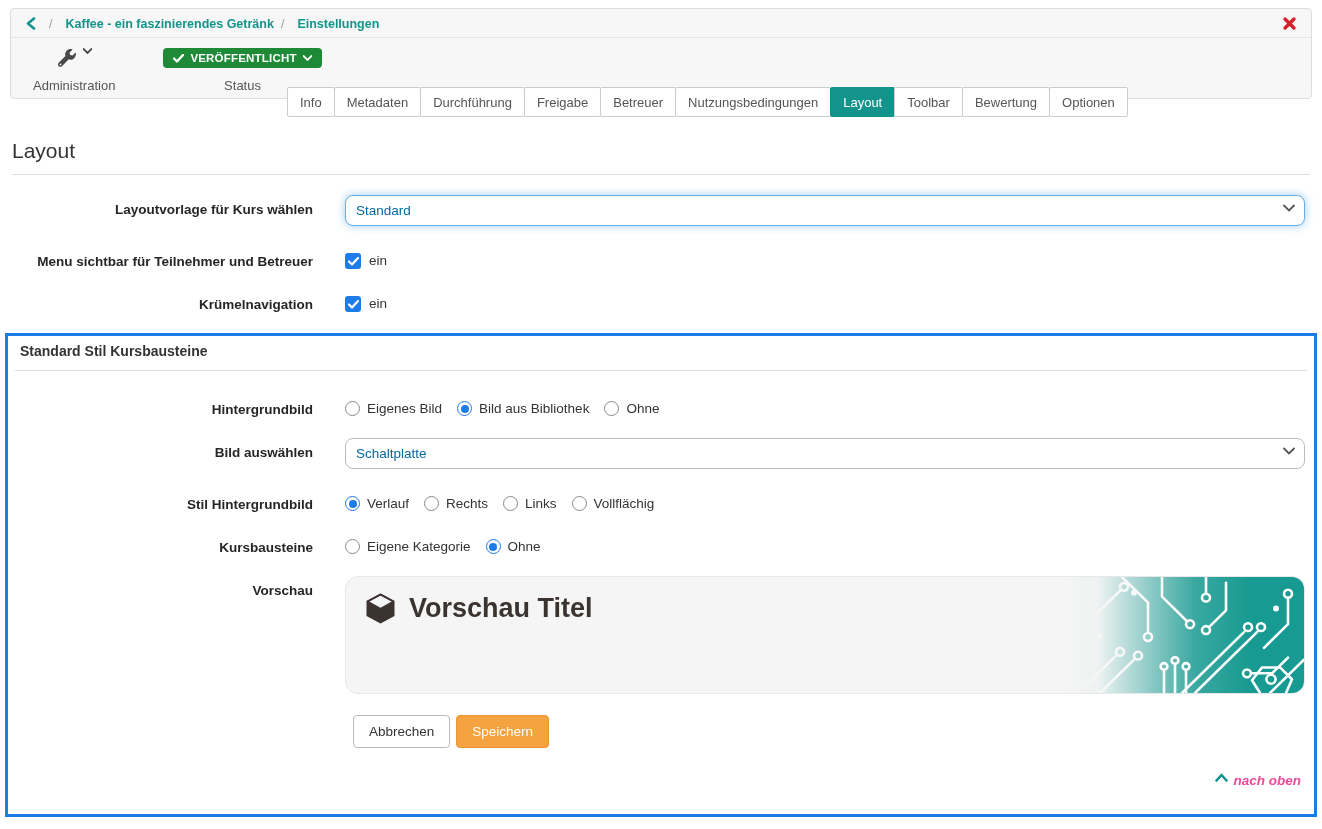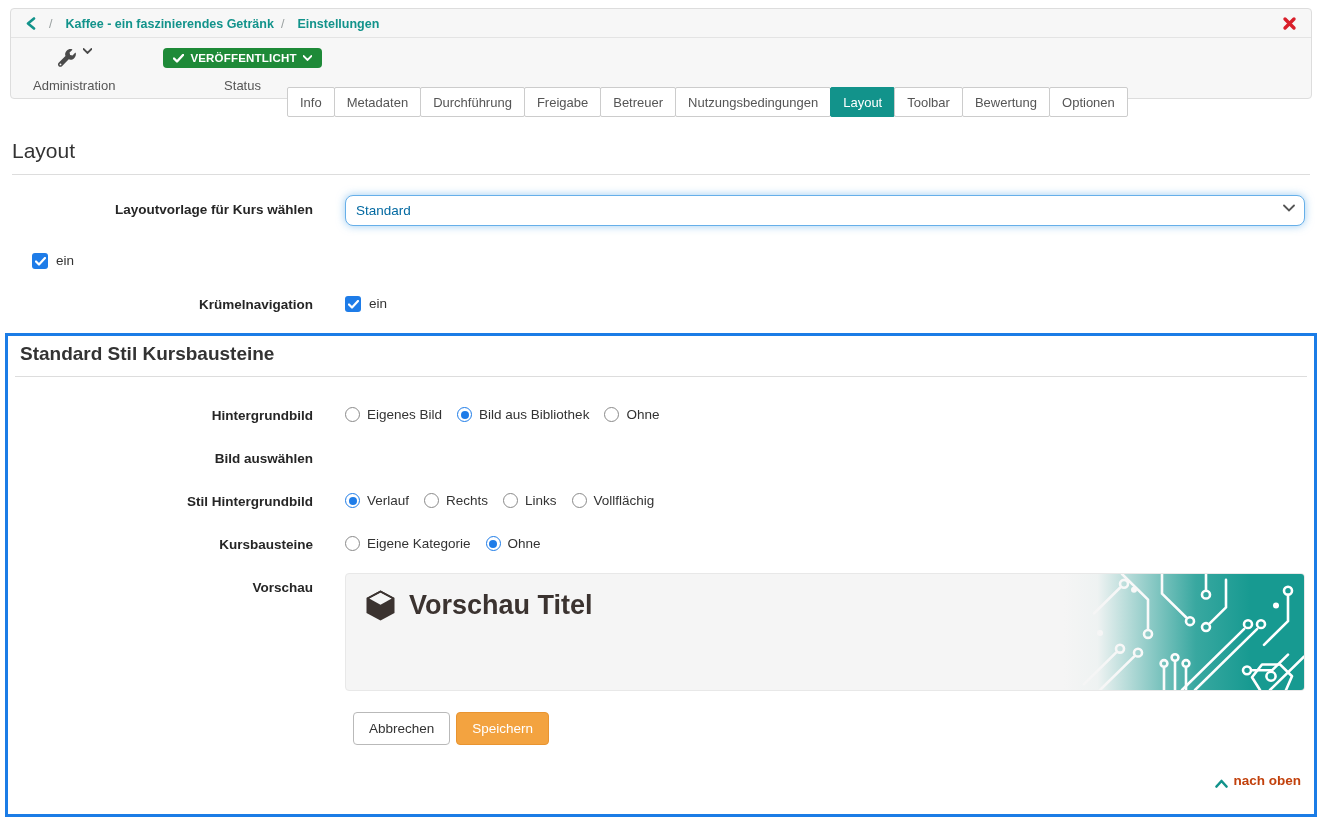--- a/index.html
+++ b/index.html
@@ -118,33 +118,33 @@
   }
   
   .panel {
     margin:12px 5px 0 5px;
     border:3px solid #1b7ce6;
     height:484px;
     position:relative;
     background:#fff;
   }
   .panel-title {
-    font-size:19px; color:#333;
+    font-size:14px; color:#333;
     margin:0 7px;
     padding:7px 5px 11px 5px;
     border-bottom:1px solid #ddd;
   }
   .panel .form-area { margin-top:24px; }
   
   .preview-box {
     position:relative;
     height:118px;
     background:#f5f5f5;
     border:1px solid #e8e8e8;
-    border-radius:4px;
+    border-radius:13px;
     overflow:hidden;
   }
   .preview-head {
     display:flex; align-items:center; gap:13px;
     padding:15px 0 0 19px;
   }
   .preview-title { font-size:27px; font-weight:700; color:#3b3330; }
   .preview-img { position:absolute; right:0; top:0; height:100%; }
   
   .btn-row { display:flex; gap:6px; margin:21px 0 0 345px; }
@@ -153,23 +153,23 @@
     font-size:13.5px;
     padding:8px 15px;
     border-radius:4px;
     cursor:pointer;
   }
   .btn-default { background:#fff; border:1px solid #b9b9b9; color:#333; }
   .btn-primary { background:#f3a340; border:1px solid #e99430; color:#fff; }
   
   .back-top {
     position:absolute; right:13px; bottom:26px;
-    display:flex; align-items:flex-end; gap:5px;
-    color:#c2410c; font-size:13.5px; font-weight:600;
-    text-decoration:none; cursor:pointer;
+    display:flex; align-items:flex-start; gap:5px;
+    color:#ec4899; font-size:13.5px; font-weight:600;
+    text-decoration:none; cursor:pointer;font-style:italic;
   }
 </style>
 </head>
 <body>
 
 <header class="header-card">
   <div class="breadcrumb-row">
     <span class="back">
       <svg width="11" height="13" viewBox="0 0 11 13">
           <path d="M9 1.5 L3 6.5 L9 11.5" fill="none" stroke="#12938b" stroke-width="2.6" stroke-linecap="round" stroke-linejoin="round"></path>
@@ -239,20 +239,21 @@
             <option>Standard</option>
           </select>
           <svg class="chev" width="12" height="8" viewBox="0 0 12 8">
               <path d="M1 1.5 L6 6.5 L11 1.5" fill="none" stroke="#555" stroke-width="1.8" stroke-linecap="round"></path>
             </svg>
         </div>
       </div>
     </div>
 
     <div class="form-row">
+      <label class="flabel">Menu sichtbar für Teilnehmer und Betreuer</label>
       <div class="fcontrol">
         <div class="check-line">
           <span class="checkbox">
             <svg width="11" height="9" viewBox="0 0 11 9">
                 <path d="M1 4.5 L4 7.5 L10 1" fill="none" stroke="#fff" stroke-width="2.2" stroke-linecap="round" stroke-linejoin="round"></path>
               </svg>
           </span>
           <span>ein</span>
         </div>
       </div>
@@ -293,20 +294,30 @@
             <label class="radio-opt">
               <span class="rdot"></span>
               <span>Ohne</span>
             </label>
           </div>
         </div>
       </div>
 
       <div class="form-row">
         <label class="flabel">Bild auswählen</label>
+        <div class="fcontrol">
+          <div class="selectwrap">
+            <select>
+              <option>Schaltplatte</option>
+            </select>
+            <svg class="chev" width="12" height="8" viewBox="0 0 12 8">
+                <path d="M1 1.5 L6 6.5 L11 1.5" fill="none" stroke="#555" stroke-width="1.8" stroke-linecap="round"></path>
+              </svg>
+          </div>
+        </div>
       </div>
 
       <div class="form-row">
         <label class="flabel">Stil Hintergrundbild</label>
         <div class="fcontrol">
           <div class="radio-group">
             <label class="radio-opt selected">
               <span class="rdot"></span>
               <span>Verlauf</span>
             </label>

